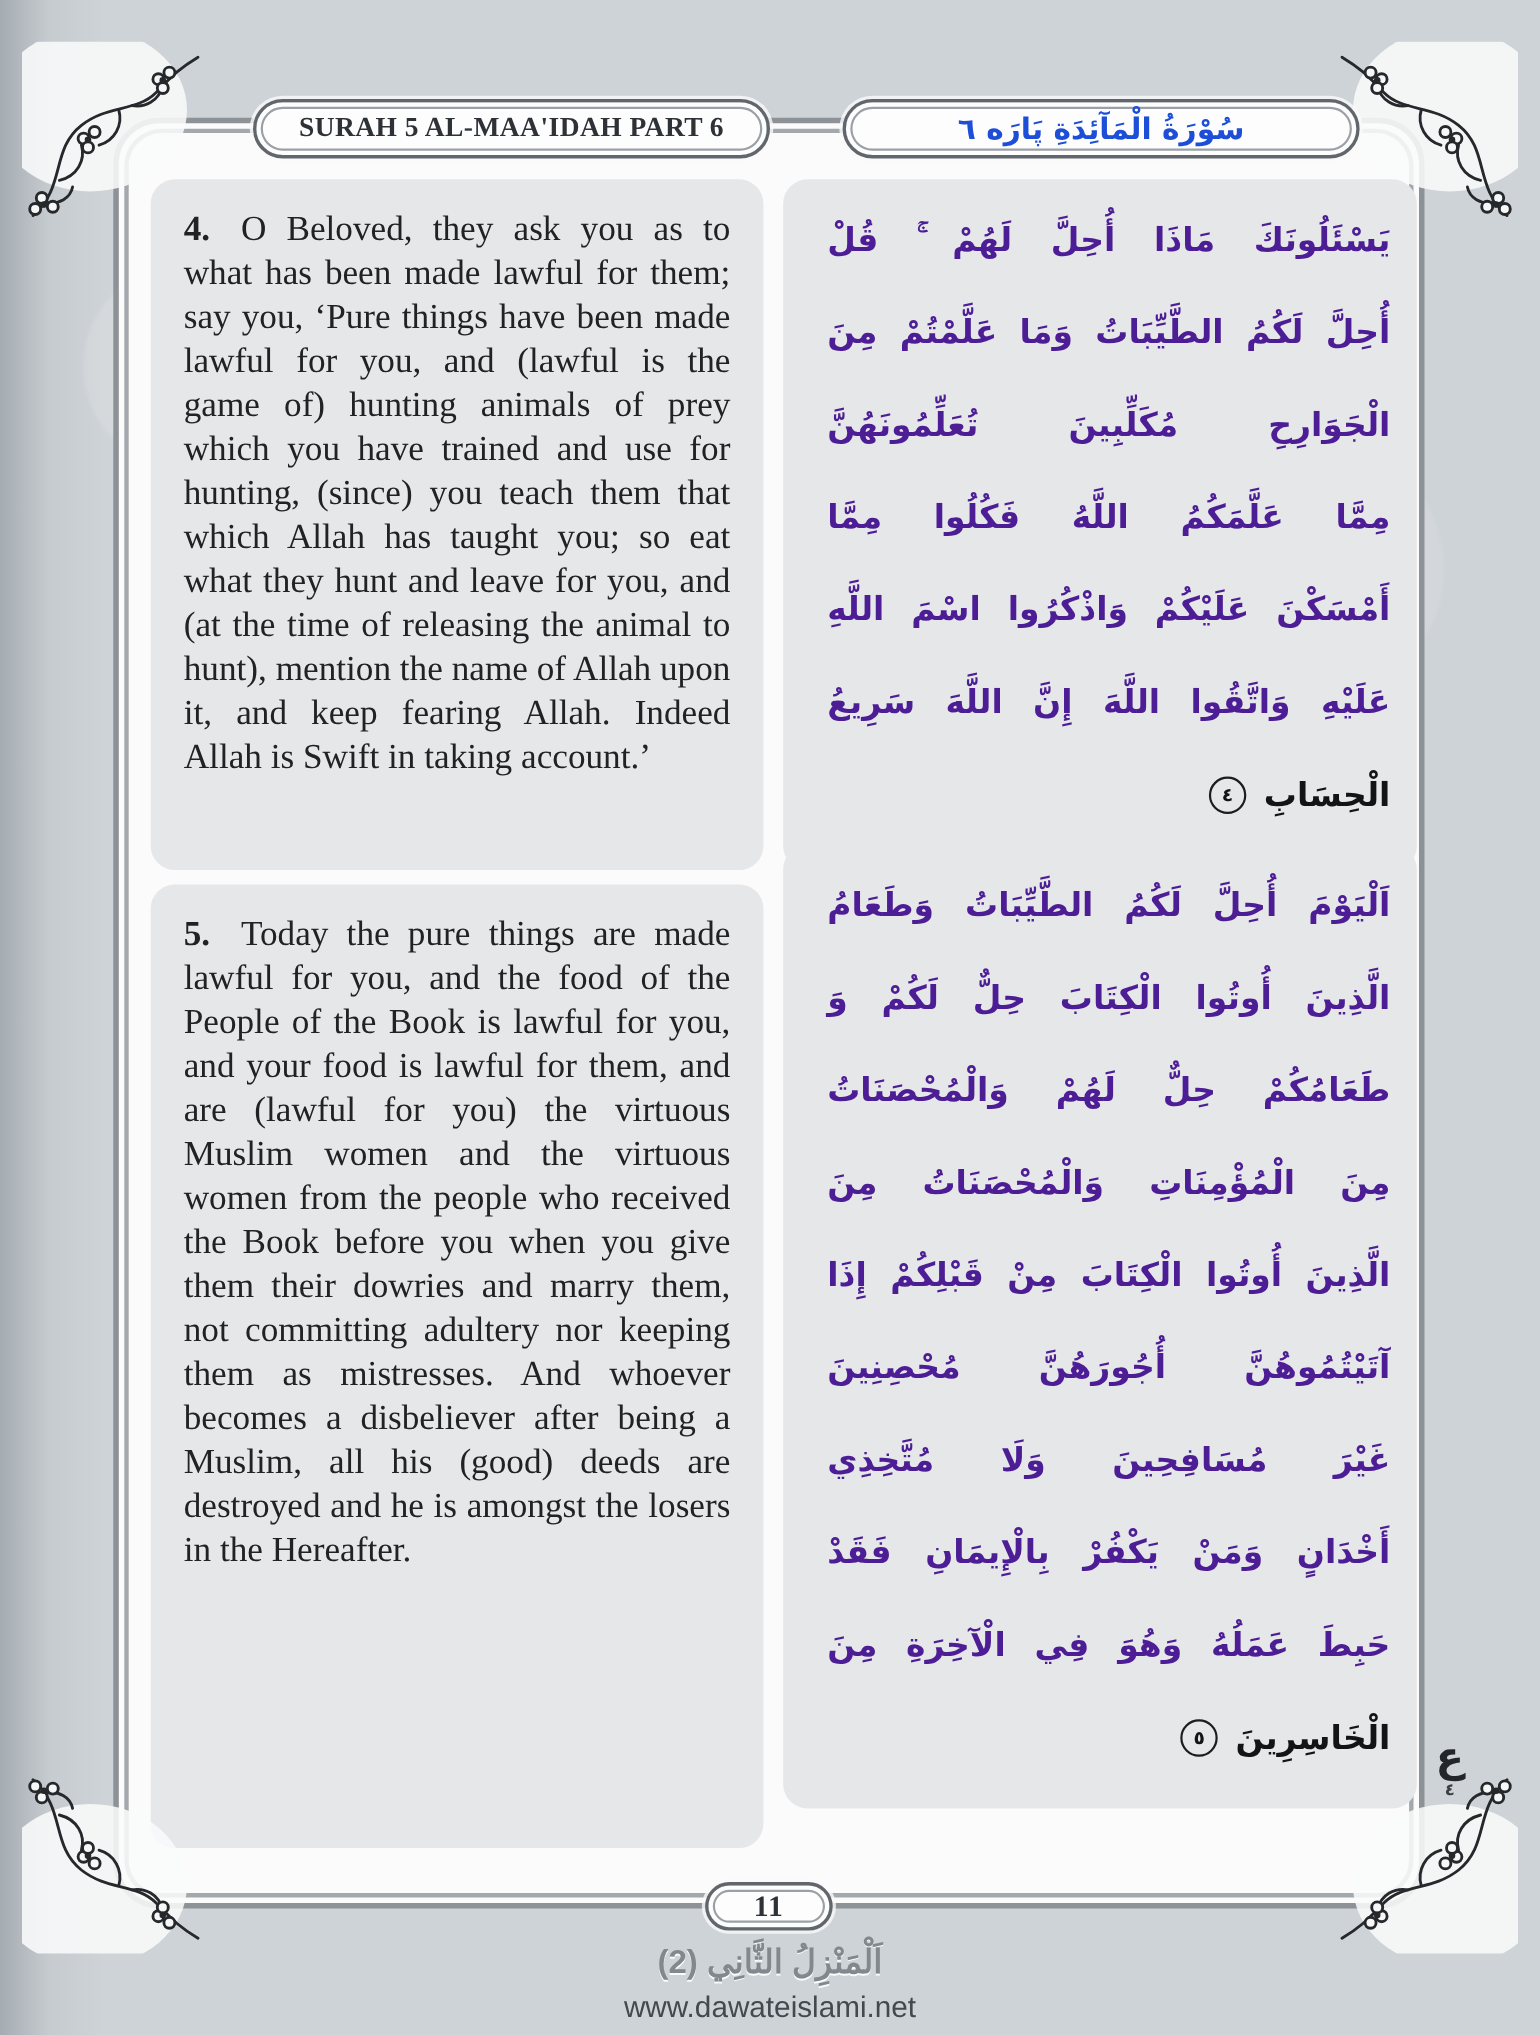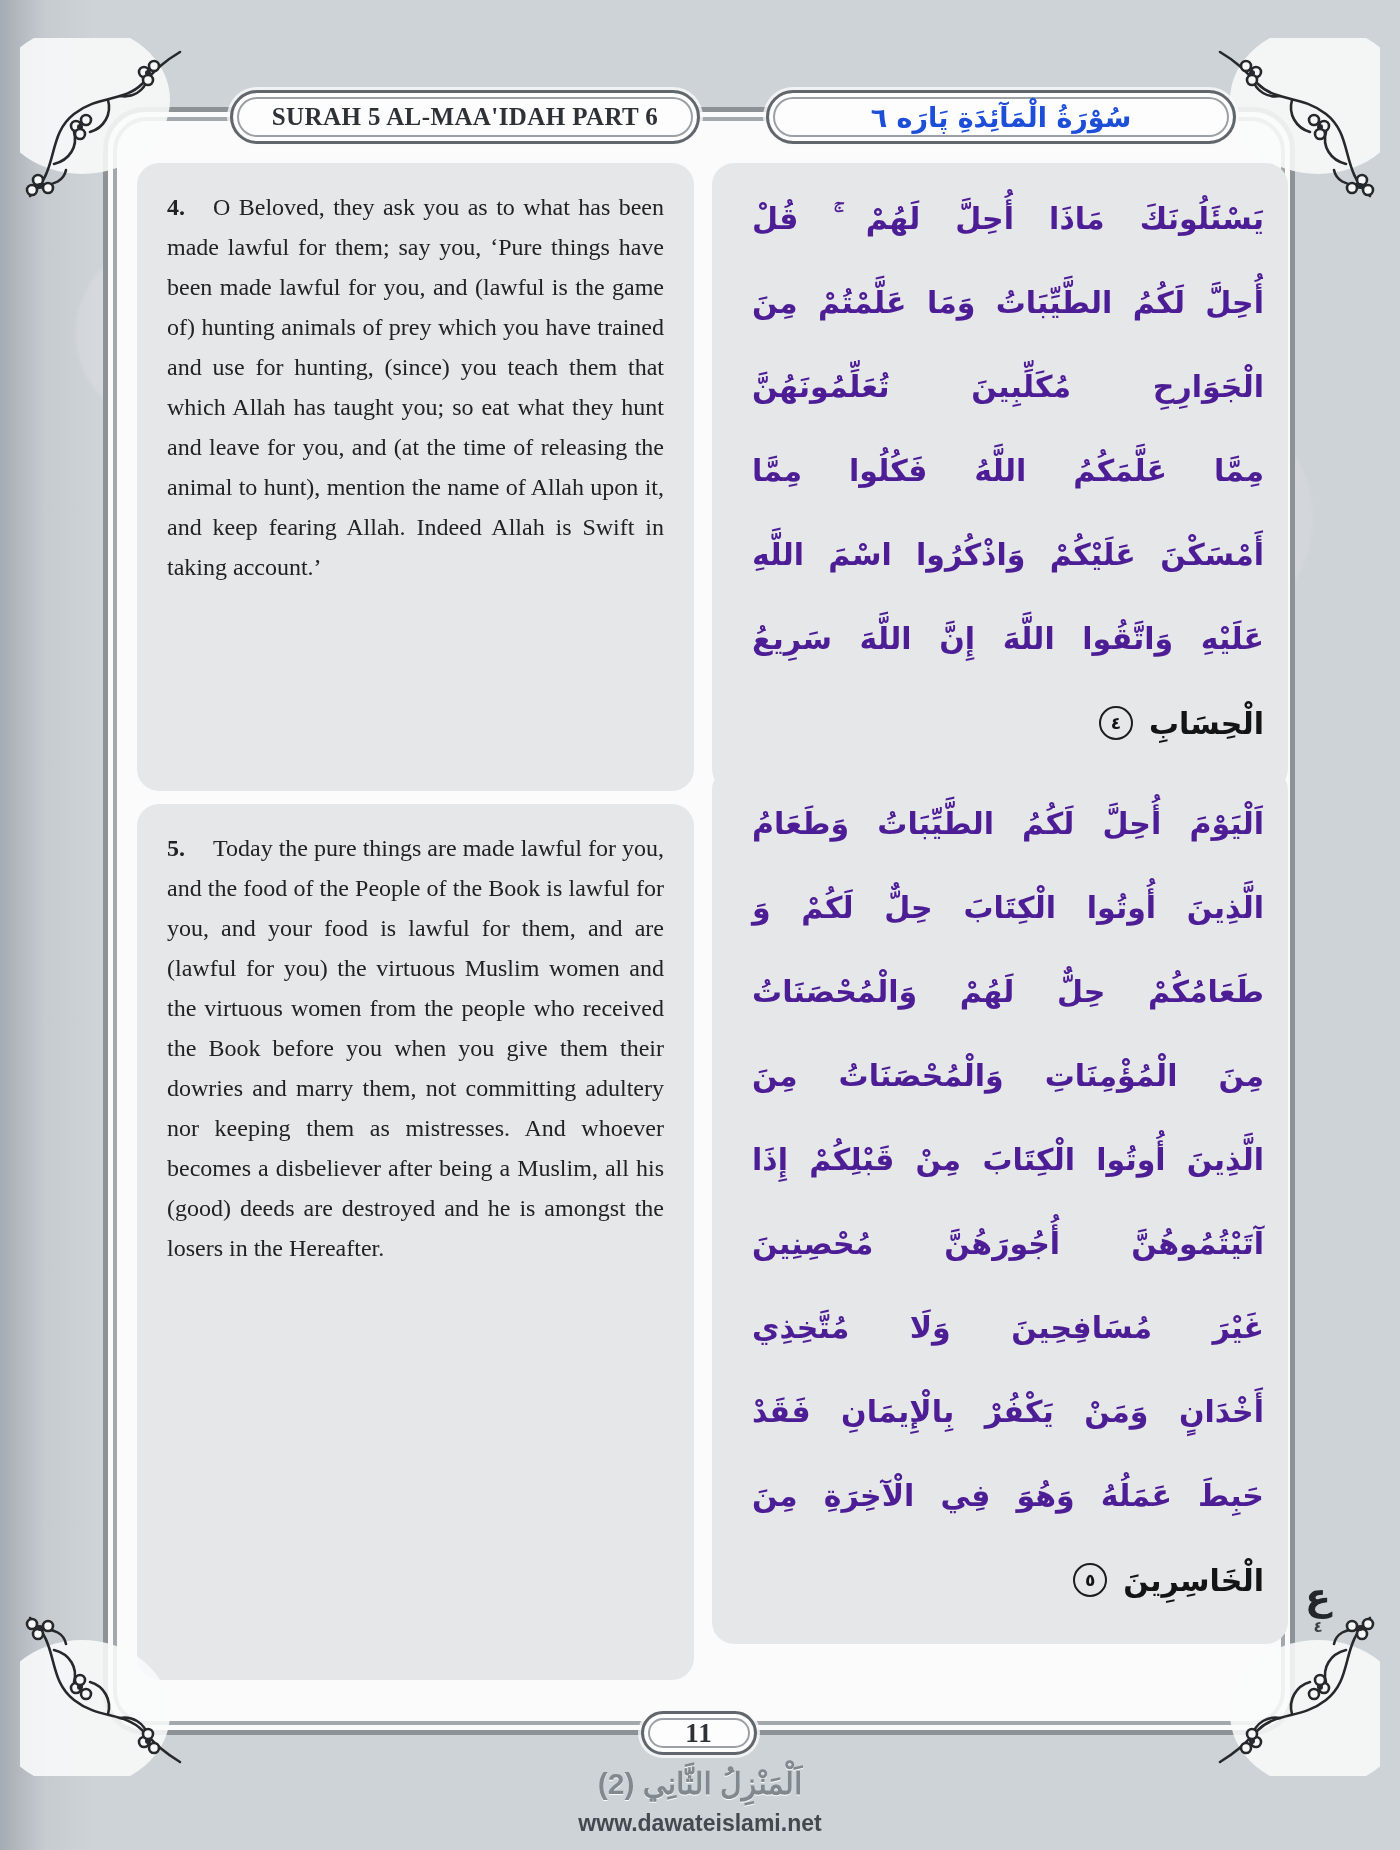--- a/index.html
+++ b/index.html
@@ -47,21 +47,21 @@
   .pill-foot{left:641px;top:1711px;width:116px;height:44px;z-index:5;align-items:center;}
   .pill-foot .label{font-weight:bold;font-size:27px;color:#2e3237;letter-spacing:1px;}
 
   
   .panel{position:absolute;background:var(--panel);border-radius:22px;z-index:3;}
   .p-en4{left:137px;top:163px;width:557px;height:628px;}
   .p-ar4{left:712px;top:163px;width:576px;height:628px;}
   .p-en5{left:137px;top:804px;width:557px;height:876px;}
   .p-ar5{left:712px;top:768px;width:576px;height:876px;}
 
-  .en{padding:24px 30px 0 30px;font-size:24px;line-height:40px;color:var(--text);
+  .en{padding:24px 30px 0 30px;font-size:32px;line-height:40px;color:var(--text);
     text-align:justify;}
   .en .vnum{font-weight:bold;padding-right:28px;}
 
   .ar{padding:14px 24px 0 40px;font-family:"DejaVu Sans",sans-serif;font-weight:bold;
     font-size:30px;line-height:84px;color:#4c1d95;direction:rtl;
     white-space:pre-line;text-align:justify;text-align-last:justify;}
   .ar-last{display:flex;direction:rtl;align-items:center;gap:16px;padding:0 24px;
     font-family:"DejaVu Sans",sans-serif;font-weight:bold;font-size:30px;color:#141414;height:84px;}
   .ayah-circle{display:inline-flex;align-items:center;justify-content:center;flex:0 0 auto;
     width:34px;height:34px;border:2.5px solid #1d1d1d;border-radius:50%;
@@ -70,21 +70,21 @@
   
   .ruku{position:absolute;left:1294px;top:1578px;width:48px;z-index:6;text-align:center;
     font-family:"DejaVu Sans",sans-serif;font-weight:bold;font-size:38px;color:#23272b;line-height:1;}
   .ruku small{display:block;font-size:15px;margin-top:4px;color:#3a3f44;}
 
   
   .manzil{position:absolute;left:0;top:1766px;width:1400px;text-align:center;z-index:2;
     font-family:Liberation Sans, sans-serif;font-weight:bold;font-size:30px;color:#81888e;
     text-shadow:0 1px 0 rgba(255,255,255,.9);direction:rtl;}
   .website{position:absolute;left:0;top:1810px;width:1400px;text-align:center;z-index:2;
-    font-family:"Liberation Sans",sans-serif;font-weight:bold;font-size:23px;color:#43494e;}
+    font-family:"Liberation Sans",sans-serif;font-weight:normal;font-size:27px;color:#43494e;}
 </style>
 </head>
 <body>
 
 <svg width="0" height="0" style="position:absolute">
   <defs>
     <g id="flourish" stroke="#26292c" fill="none" stroke-width="2.6" stroke-linecap="round">
       <ellipse cx="62" cy="62" rx="88" ry="74" fill="rgba(249,250,250,0.88)" stroke="none"></ellipse>
       <path d="M10,158 C40,132 26,98 54,76 C78,57 104,64 122,46 C134,34 140,26 160,14"></path>
       <path d="M34,126 C50,122 58,108 54,94"></path>

